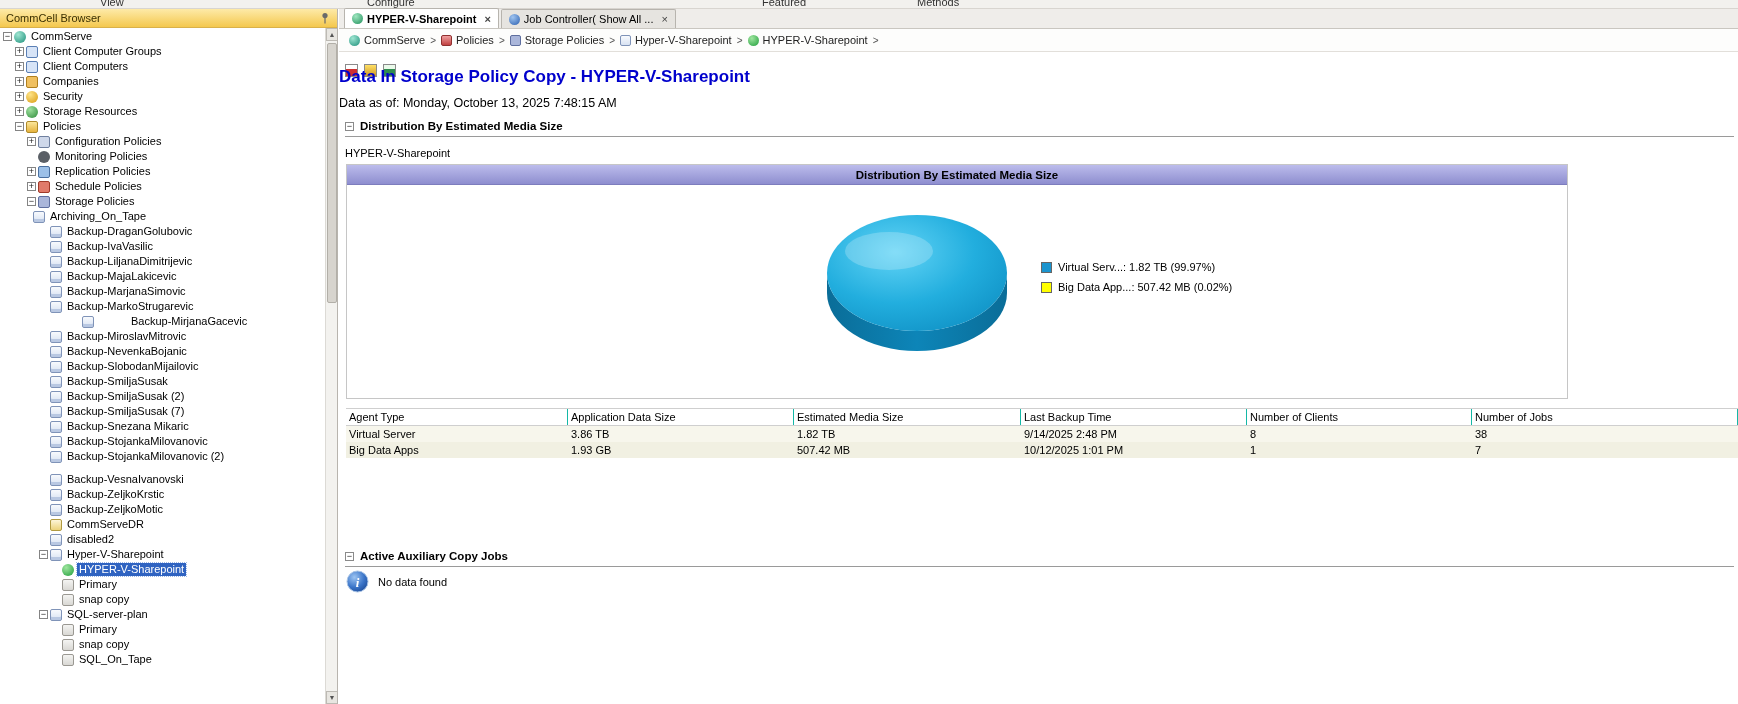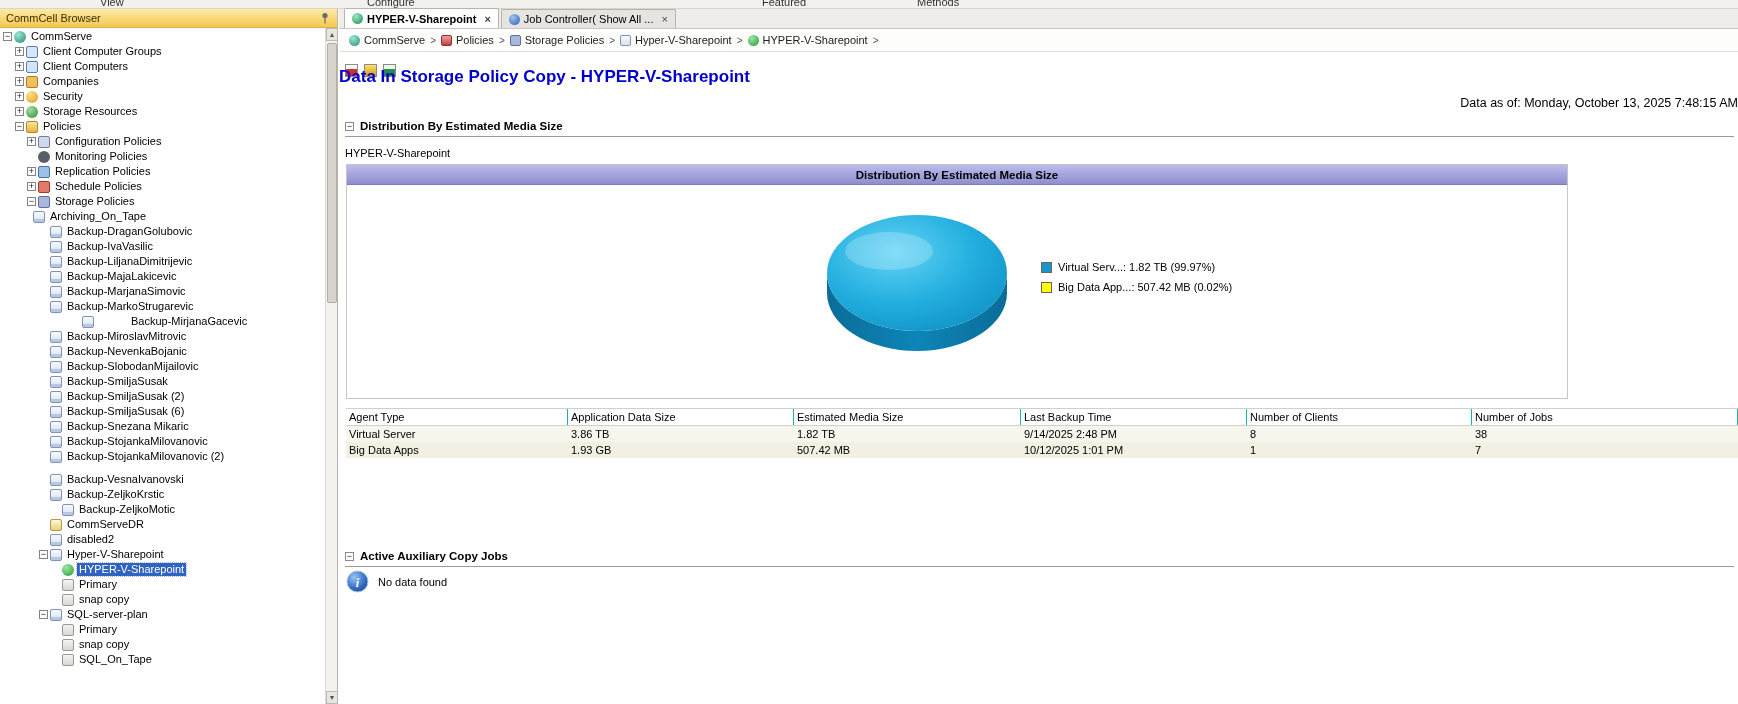--- a/index.html
+++ b/index.html
@@ -83,21 +83,21 @@
   .content{flex:1;position:relative;background:#fff;overflow:hidden}
 
   .toolbar-icons{position:absolute;left:6px;top:12px;display:flex;gap:6px}
   .exp-icon{width:13px;height:13px;border:1px solid #8a8a8a;cursor:pointer}
   .exp-pdf{background:linear-gradient(180deg,#fff 35%,#d03030 35%)}
   .exp-img{background:linear-gradient(180deg,#ffe066,#d09a20)}
   .exp-xls{background:linear-gradient(180deg,#eafaea 35%,#2e8b4f 35%)}
 
   .report-title{position:absolute;left:0;right:0;top:15px;
     color:#0000cc;font-size:17px;font-weight:bold}
-  .data-as-of{position:absolute;left:0;right:0;top:44px;text-align:right;font-size:12.5px}
+  .data-as-of{position:absolute;left:0;right:0;top:44px;text-align:left;font-size:12.5px}
 
   .section{position:absolute;left:6px;right:4px;display:flex;align-items:center;gap:6px;
     font-weight:bold;font-size:11.5px;border-bottom:1px solid #9a9a9a;padding-bottom:4px}
   .section-1{top:68px}
   .section-2{top:498px}
   .collapse-box{width:9px;height:9px;border:1px solid #8a8a8a;background:#fff;font-size:9px;
     line-height:7px;text-align:center;font-weight:normal;color:#222;cursor:pointer}
   .collapse-box::before{content:"−"}
 
   .policy-label{position:absolute;left:6px;top:95px}
@@ -265,21 +265,21 @@
           <span class="tree-label">Backup-SmiljaSusak</span>
         </div>
         <div class="tree-row" style="padding-left: 39px;">
           <span class="exp-spacer"></span>
           <span class="ticon" data-icon="storage-policy-icon"></span>
           <span class="tree-label">Backup-SmiljaSusak (2)</span>
         </div>
         <div class="tree-row" style="padding-left: 39px;">
           <span class="exp-spacer"></span>
           <span class="ticon" data-icon="storage-policy-icon"></span>
-          <span class="tree-label">Backup-SmiljaSusak (6)</span>
+          <span class="tree-label">Backup-SmiljaSusak (7)</span>
         </div>
         <div class="tree-row" style="padding-left: 39px;">
           <span class="exp-spacer"></span>
           <span class="ticon" data-icon="storage-policy-icon"></span>
           <span class="tree-label">Backup-Snezana Mikaric</span>
         </div>
         <div class="tree-row" style="padding-left: 39px;">
           <span class="exp-spacer"></span>
           <span class="ticon" data-icon="storage-policy-icon"></span>
           <span class="tree-label">Backup-StojankaMilovanovic</span>
@@ -292,21 +292,21 @@
         <div class="tree-row" style="padding-left: 39px; margin-top: 8px;">
           <span class="exp-spacer"></span>
           <span class="ticon" data-icon="storage-policy-icon"></span>
           <span class="tree-label">Backup-VesnaIvanovski</span>
         </div>
         <div class="tree-row" style="padding-left: 39px;">
           <span class="exp-spacer"></span>
           <span class="ticon" data-icon="storage-policy-icon"></span>
           <span class="tree-label">Backup-ZeljkoKrstic</span>
         </div>
-        <div class="tree-row" style="padding-left: 39px; margin-left: 12px;">
+        <div class="tree-row" style="padding-left: 39px;">
           <span class="exp-spacer"></span>
           <span class="ticon" data-icon="storage-policy-icon"></span>
           <span class="tree-label">Backup-ZeljkoMotic</span>
         </div>
         <div class="tree-row" style="padding-left: 39px;">
           <span class="exp-spacer"></span>
           <span class="ticon" data-icon="commservedr-icon"></span>
           <span class="tree-label">CommServeDR</span>
         </div>
         <div class="tree-row" style="padding-left: 39px;">

